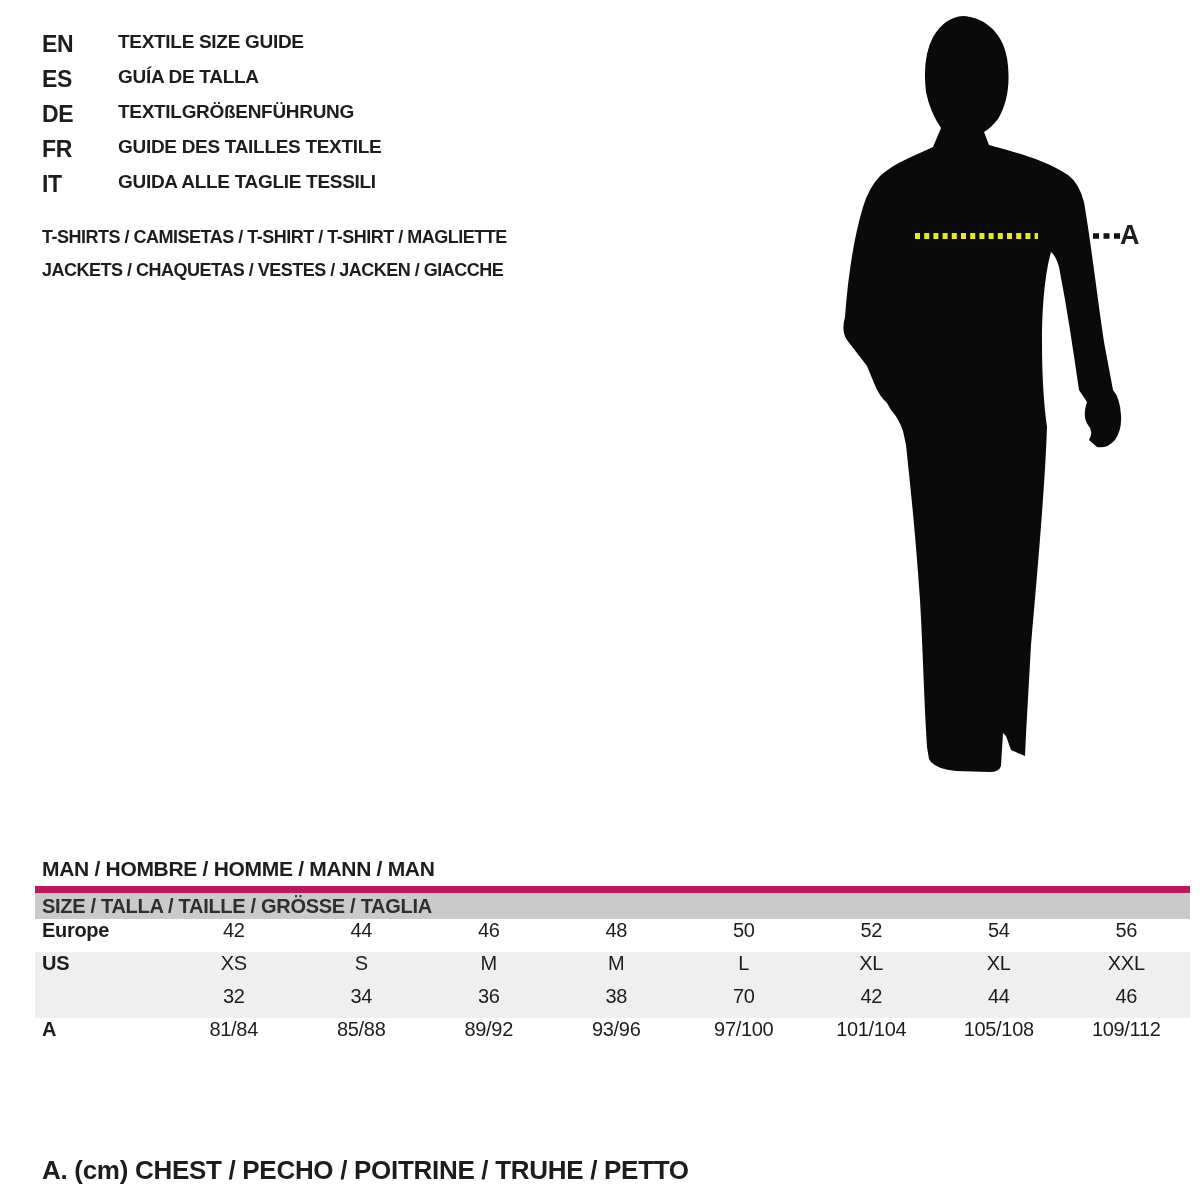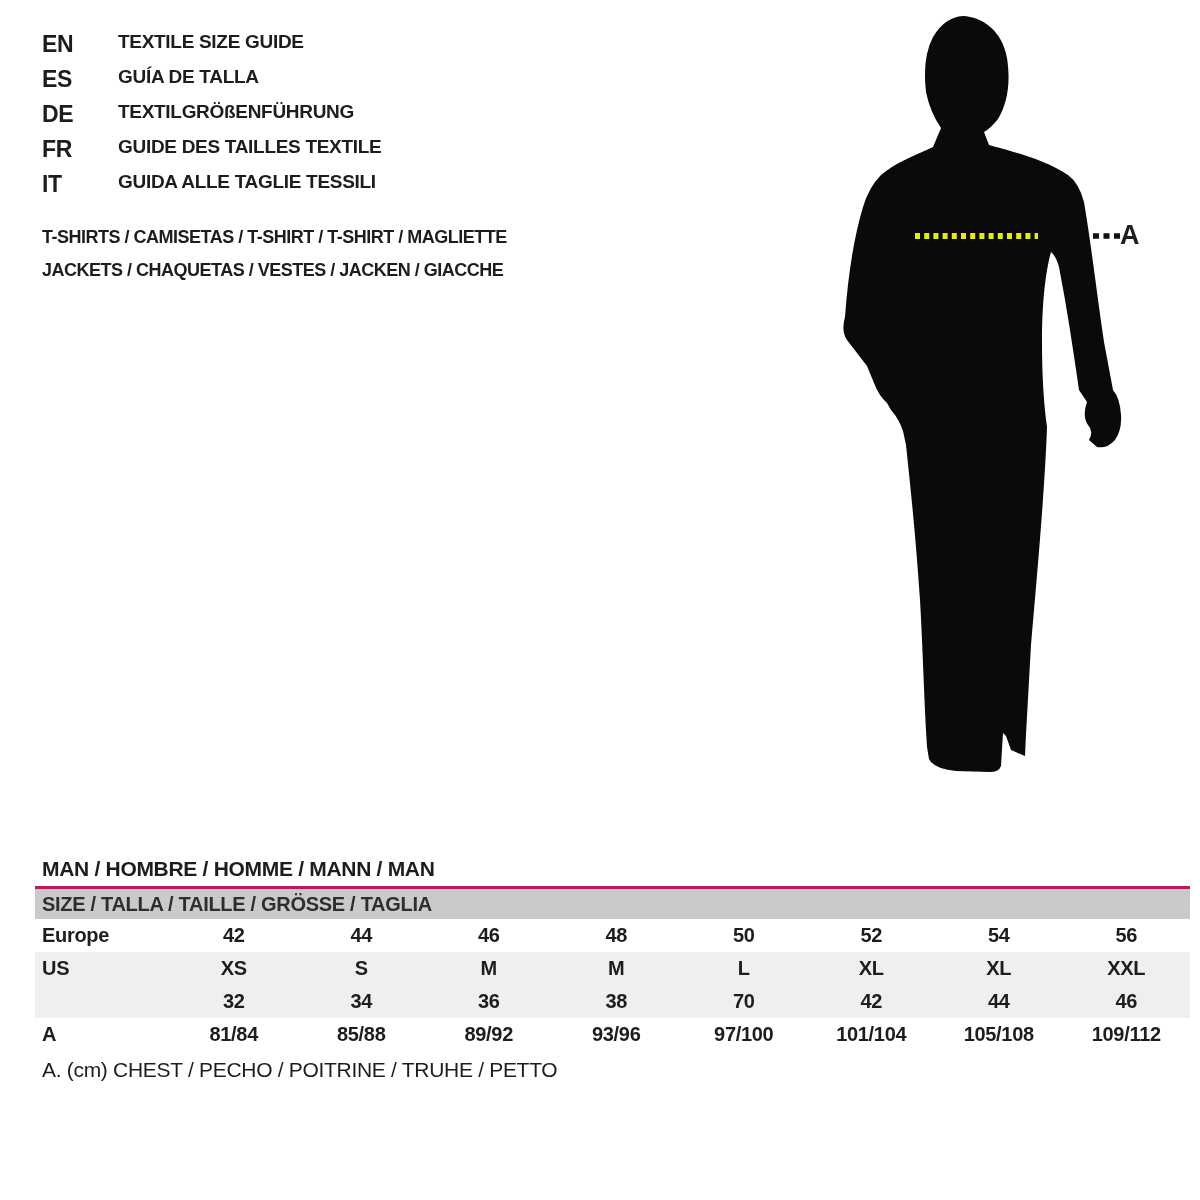--- a/index.html
+++ b/index.html
@@ -19,30 +19,30 @@
 
   
   .figure-svg { position: absolute; left: 820px; top: 0; width: 380px; height: 800px; }
   .measure-label { position: absolute; left: 1120px; top: 220px; font-size: 27px; font-weight: bold; }
 
   
   .section-title { position: absolute; left: 42px; top: 843px; font-size: 21px; font-weight: bold; letter-spacing: -0.3px; margin-top: 14px; }
 
   
   .size-table { position: absolute; left: 35px; top: 886px; width: 1155px; }
-  .table-header { height: 33px; background: #cacaca; border-top: 3px solid #be185d;
+  .table-header { height: 33px; background: #cacaca; border-top: 7px solid #be185d;
                   display: flex; align-items: center; padding-left: 7px;
                   font-size: 20px; font-weight: bold; letter-spacing: -0.3px; color: #2e2e2e; }
-  .table-row { display: flex; height: 33px; align-items: center; background: #ffffff; }
+  .table-row { display: flex; height: 33px; align-items: flex-start; background: #ffffff; }
   .table-row.shaded { background: #efefef; }
   .row-label { width: 135px; padding-left: 7px; font-size: 20px; font-weight: bold; letter-spacing: -0.3px; }
-  .cell { flex: 1; text-align: center; font-size: 20px; font-weight: bold; letter-spacing: -0.3px; }
+  .cell { flex: 1; text-align: center; font-size: 20px; font-weight: normal; letter-spacing: -0.3px; }
 
   
-  .footnote { position: absolute; left: 42px; top: 1058px; font-size: 21px; font-weight: normal; letter-spacing: -0.3px; }
+  .footnote { position: absolute; left: 42px; top: 1155px; font-size: 26px; font-weight: bold; letter-spacing: -0.3px; }
 </style>
 </head>
 <body>
 
 <div class="canvas">
 
   <div class="lang-list">
     <div class="lang-row">
       <span class="lang-code">EN</span>
       <span class="lang-title">TEXTILE SIZE GUIDE</span>

